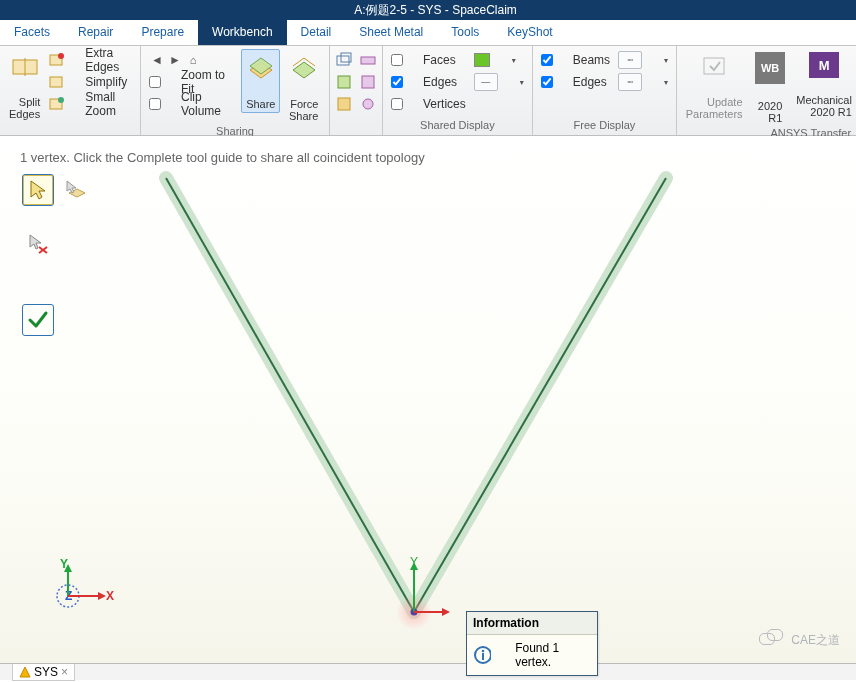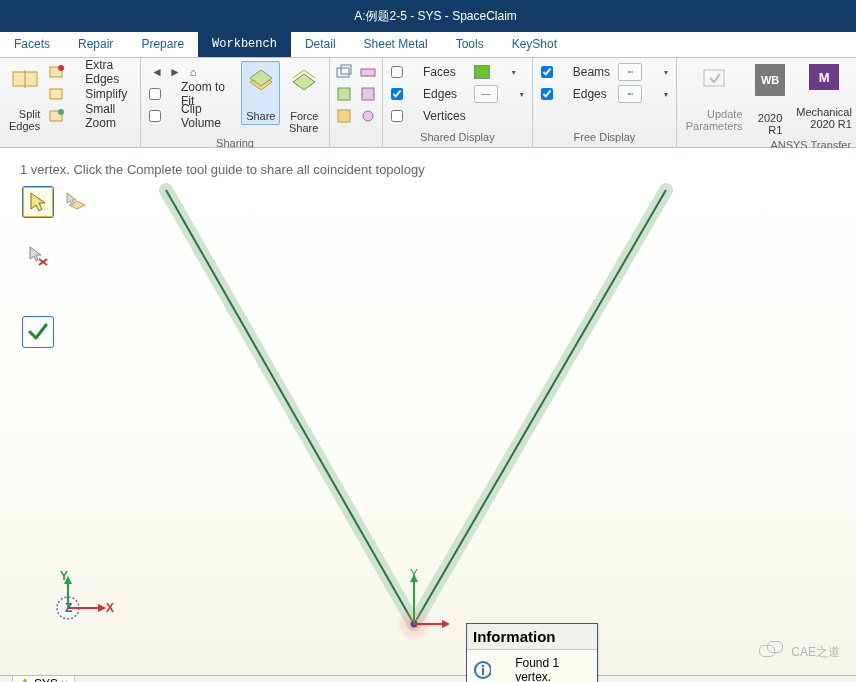--- a/index.html
+++ b/index.html
@@ -1,23 +1,23 @@
 <!DOCTYPE html>
 <html><head>
 <meta charset="utf-8">
 <style>
 * { margin: 0; padding: 0; box-sizing: border-box; font-family: "Segoe UI", Arial, sans-serif; font-size: 12px; }
 body { background: #fff; width: 856px; height: 682px; overflow: hidden; position: relative; }
 
-.title-bar { height: 32px; background: #123c67; color: #fff; display: flex; align-items: center; justify-content: center; padding-left: 15px; }
+.title-bar { height: 20px; background: #123c67; color: #fff; display: flex; align-items: center; justify-content: center; padding-left: 15px; }
 .title-bar span { font-size: 12px; }
 
 .tab-row { height: 26px; background: #fff; border-bottom: 1px solid #c5c5c5; display: flex; align-items: stretch; }
 .tab { padding: 5px 14px; color: #1a5fa6; cursor: pointer; border-right: 0; }
-.tab.active { background: #123c67; color: #fff; font-family: Liberation Mono, monospace; }
+.tab.active { background: #123c67; color: #fff; }
 
 .ribbon { background: linear-gradient(#f9f9f9,#eceef0); border-bottom: 1px solid #bfbfbf; display: flex; height: 90px; }
 
 .ribbon-group { border-right: 1px solid #c9c9c9; padding: 3px 6px 2px 6px; display: flex; flex-direction: column; justify-content: space-between; }
 .ribbon-group-body { display: flex; align-items: flex-start; gap: 4px; flex: 1; }
 .ribbon-group-label { text-align: center; color: #666; font-size: 11px; height: 14px; }
 
 .big-btn { display: flex; flex-direction: column; align-items: center; justify-content: flex-start; width: 50px; padding: 2px; cursor: pointer; border: 1px solid transparent; border-radius: 2px; }
 .big-btn.active { background: #d5e7f9; border: 1px solid #7eafe0; }
 .big-btn .lbl { font-size: 11px; text-align: right; color: #333; line-height: 12px; margin-top: 16px; }
@@ -38,21 +38,21 @@
 
 .tool-palette { position: absolute; left: 22px; top: 38px; display: flex; flex-direction: column; gap: 6px; }
 .tool-btn { width: 32px; height: 32px; border: 1px solid transparent; border-radius: 3px; display: flex; align-items: center; justify-content: center; cursor: pointer; }
 .tool-btn.sel { border-color: #2f72b5; background: #fffde6; box-shadow: inset 0 0 0 1px #d7bb49;}
 .tool-pair { display: flex; gap: 6px; }
 
 .axis-origin { position: absolute; left: 382px; top: 420px; }
 .triad { position: absolute; left: 46px; top: 420px; }
 
 .info-box { position: absolute; left: 466px; top: 475px; width: 132px; border: 1px solid #3b5a7a; background: #fdfdf5; box-shadow: 1px 1px 2px rgba(0,0,0,0.1);}
-.info-box-title { background: #eef1e9; padding: 4px 6px; font-weight: bold; font-size: 15px; border-bottom: 1px solid #c9c9b9;}
+.info-box-title { background: #eef1e9; padding: 4px 6px; font-weight: bold; font-size: 12px; border-bottom: 1px solid #c9c9b9;}
 .info-box-body { padding: 6px; display: flex; align-items: center; gap: 24px; font-size: 11px; }
 
 .vshape { position: absolute; left: 0; top: 0; }
 
 .bottom-tab-row { height: 16px; background: #f3f3f3; display: flex; align-items: center; padding-left: 12px; gap: 4px;}
 .bottom-tab { background: #fff; border: 1px solid #ccc; border-top: none; padding: 1px 6px; font-size: 11px; display: flex; align-items: center; gap: 3px;}
 .bottom-tab .close { color: #888; cursor: pointer; }
 
 .watermark { position: absolute; right: 16px; bottom: 12px; display: flex; align-items: center; gap: 6px; color: #b0b5ba; font-size: 15px; }
 .chat-bubble-icon{ width:26px; height:22px; position:relative; }

